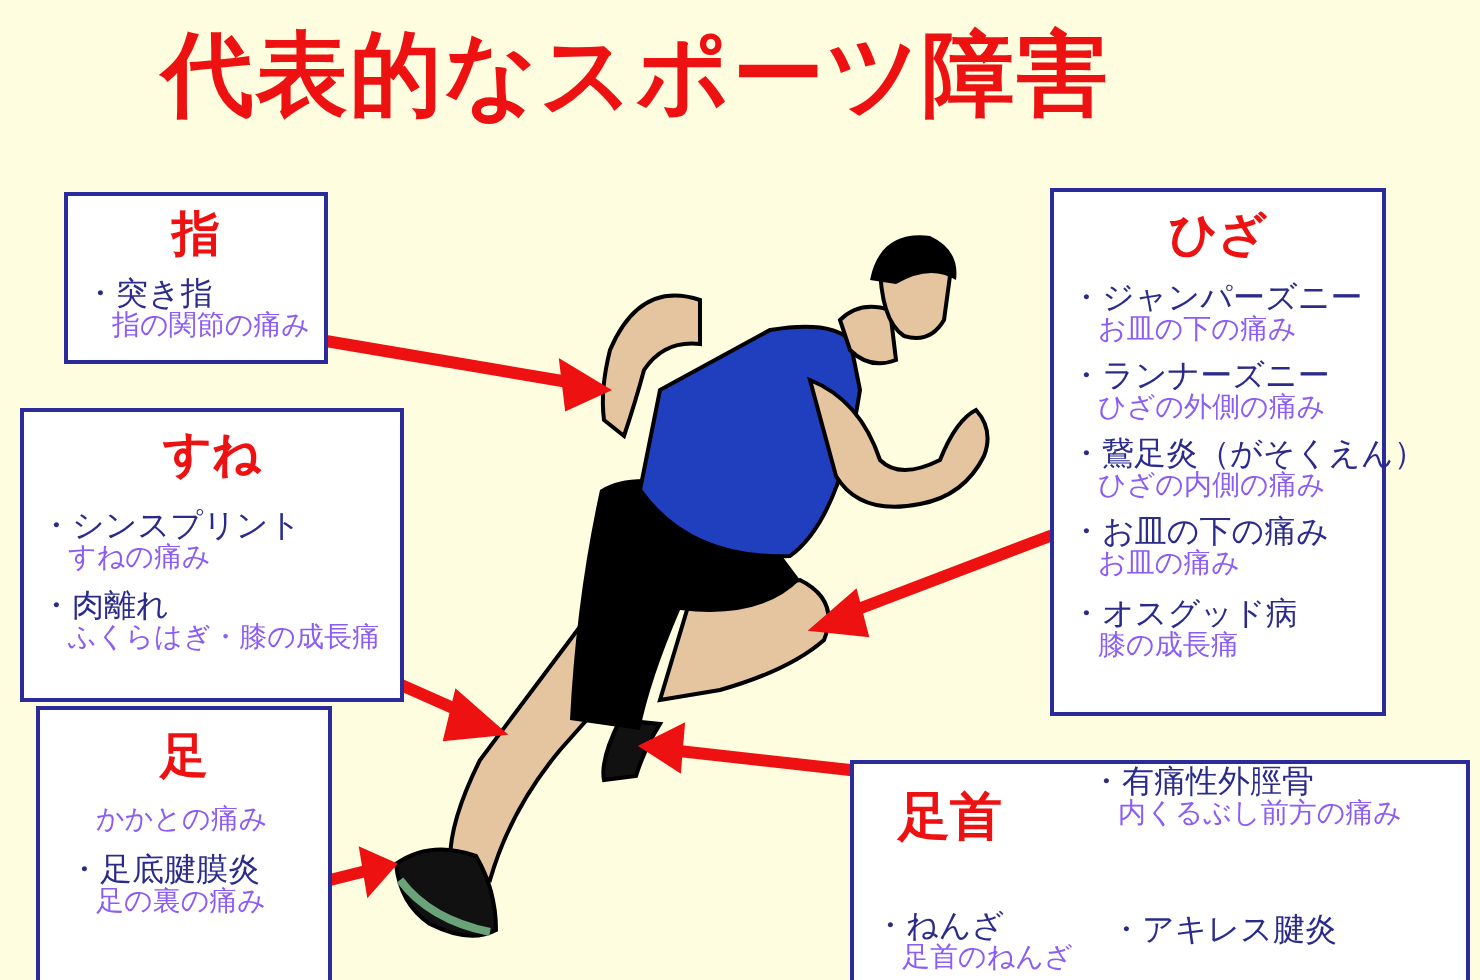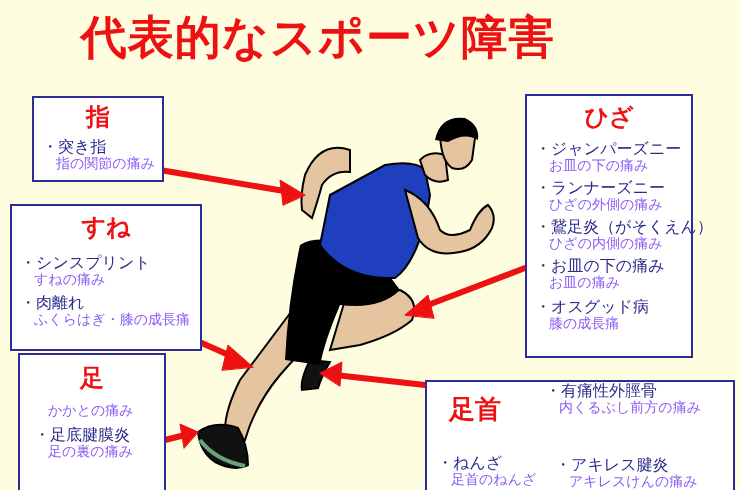--- a/index.html
+++ b/index.html
@@ -116,15 +116,14 @@
   <div class="item" style="position:absolute;left:118px;top:0;margin:0;">
     <div class="item-name">有痛性外脛骨</div>
     <div class="item-desc">内くるぶし前方の痛み</div>
   </div>
   <div class="item" style="position:absolute;left:10px;top:72px;margin:0;">
     <div class="item-name">ねんざ</div>
     <div class="item-desc">足首のねんざ</div>
   </div>
   <div class="item" style="position:absolute;left:116px;top:62px;margin:12px;">
     <div class="item-name">アキレス腱炎</div>
-    <div class="item-desc">アキレスけんの痛み</div>
   </div>
 </div>
 
 </body></html>

